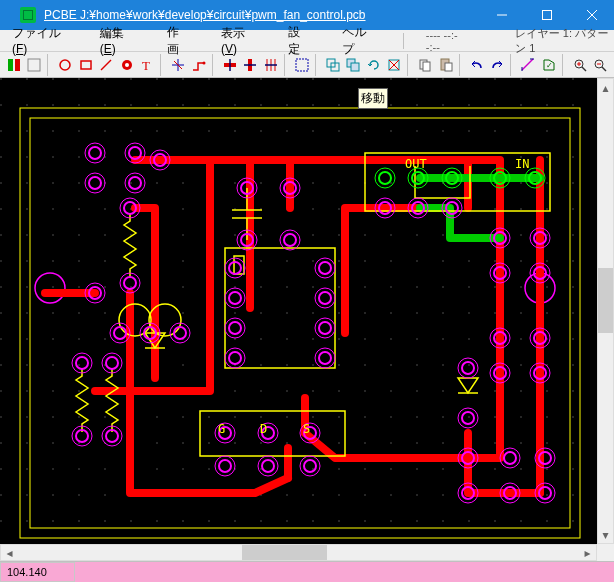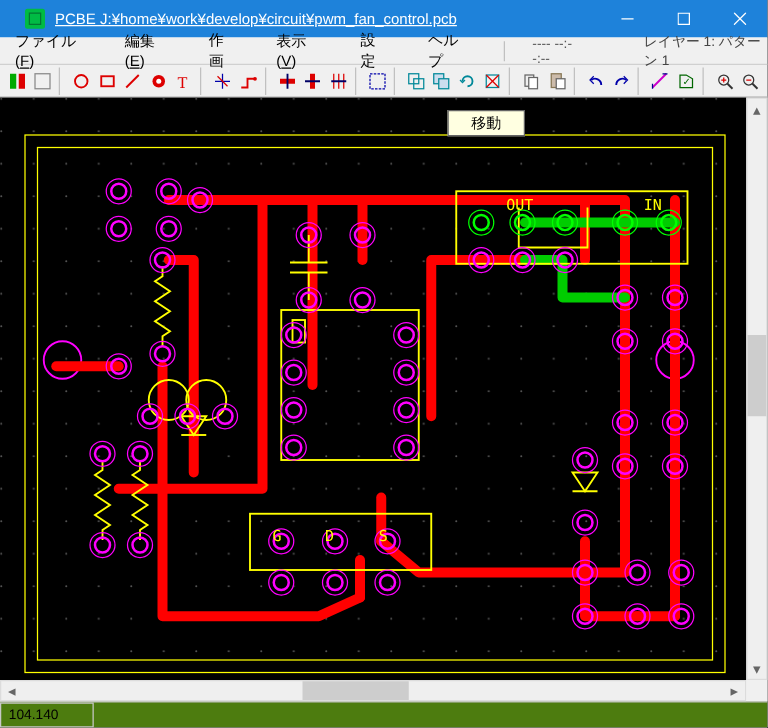--- a/index.html
+++ b/index.html
@@ -15,32 +15,32 @@
   .menuitem { padding: 2px 8px; cursor: default; }
   .menuitem .ul { text-decoration: underline; }
   .menubar .divider { width: 1px; height: 16px; background: #c0c0c0; margin: 0 4px; }
   .menu-status { color: #555; font-size: 11px; }
   .menu-layer { color: #444; font-size: 11px; }
   .toolbar { height: 26px; background: #f0f0f0; display: flex; align-items: center; padding: 0 4px; gap: 1px; border-bottom: 1px solid #c0c0c0; }
   .tbtn { width: 22px; height: 22px; display: flex; align-items: center; justify-content: center; border: 1px solid transparent; cursor: default; }
   .tbtn svg { display: block; }
   .tsep { width: 6px; height: 22px; border-left: 1px solid #c0c0c0; margin: 0 2px; }
   .workspace { position: relative; width: 614px; height: 466px; background: #000; }
-  .tooltip { position: absolute; left: 358px; top: 10px; background: #ffffe1; border: 1px solid #646464; padding: 1px 18px; color: #000; font-size: 12px; z-index: 5; }
+  .tooltip { position: absolute; left: 358px; top: 10px; background: #ffffe1; border: 1px solid #646464; padding: 1px 2px; color: #000; font-size: 12px; z-index: 5; }
   .scrollbars { display: flex; height: 17px; background: #f0f0f0; }
   .hscroll { flex: 1; display: flex; align-items: center; background: #efefef; border: 1px solid #dcdcdc; }
   .hscroll .arrow { width: 17px; height: 15px; display: flex; align-items: center; justify-content: center; color: #666; }
   .hscroll .track { flex: 1; height: 15px; position: relative; }
   .hscroll .thumb { position: absolute; left: 40%; width: 15%; height: 100%; background: #cdcdcd; }
   .vscroll { position: absolute; right: 0; top: 78px; width: 17px; height: 466px; background: #efefef; border: 1px solid #dcdcdc; display: flex; flex-direction: column; }
   .vscroll .arrow { height: 17px; display: flex; align-items: center; justify-content: center; color: #666; }
   .vscroll .track { flex: 1; position: relative; }
   .vscroll .thumb { position: absolute; top: 40%; height: 15%; width: 100%; background: #cdcdcd; }
   .corner { width: 17px; height: 17px; background: #f0f0f0; }
-  .statusbar { height: 21px; background: #4d7c0f; display: flex; align-items: flex-start; border-top: 1px solid #c0c0c0; font-size: 11px; }
+  .statusbar { height: 21px; background: #f9a8d4; display: flex; align-items: flex-start; border-top: 1px solid #c0c0c0; font-size: 11px; }
   .sb-cell { height: 100%; border: 1px solid #c8c8c8; display: flex; align-items: center; padding: 0 6px; margin-right: -1px; }
   .sb-coord { width: 75px; }
   .sb-hint { flex: 1; }
   svg.canvas { position: absolute; left: 0; top: 0; }
 </style>
 </head>
 <body>
 
 <div class="titlebar">
   <div class="icon"></div>

